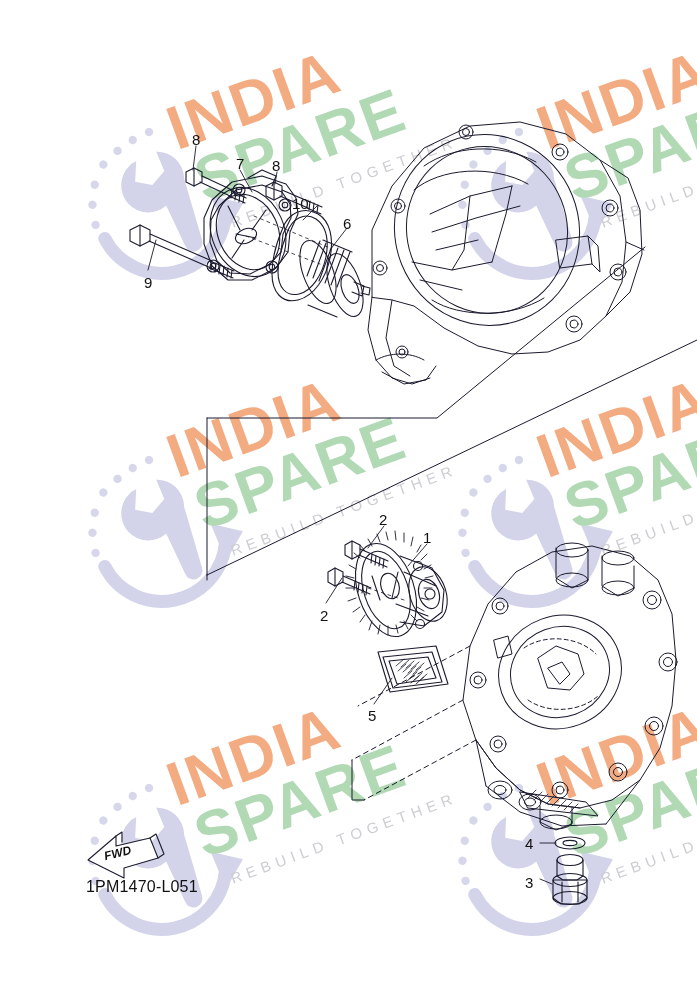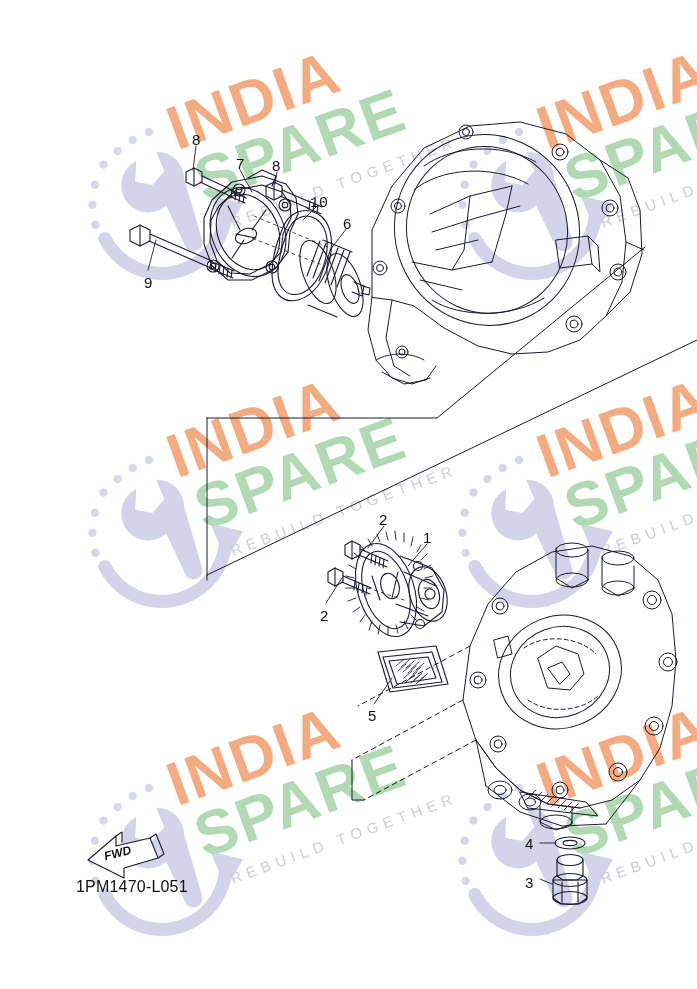--- a/index.html
+++ b/index.html
@@ -29,21 +29,21 @@
   .callout {
     position: absolute;
     font-family: "Liberation Sans", sans-serif;
     font-size: 15px;
     color: #111111;
     line-height: 1;
     white-space: nowrap;
   }
   .partcode {
     position: absolute;
-    left: 76px;
+    left: 86px;
     top: 878px;
     font-family: "Liberation Sans", sans-serif;
     font-size: 16px;
     letter-spacing: 0.2px;
     color: #111111;
     white-space: nowrap;
   }
   .fwd-text {
     position: absolute;
     left: 104px;
@@ -454,21 +454,21 @@
   </svg>
 
   <div class="layer" id="label-layer">
 
     <div class="callout" style="left:192px; top:132px;">8</div>
 
     <div class="callout" style="left:236px; top:156px;">7</div>
 
     <div class="callout" style="left:272px; top:158px;">8</div>
 
-    <div class="callout" style="left:310px; top:196px;font-family:Liberation Mono, monospace;">10</div>
+    <div class="callout" style="left:292px; top:196px;">10</div>
 
     <div class="callout" style="left:343px; top:216px;">6</div>
 
     <div class="callout" style="left:144px; top:275px;">9</div>
 
     <div class="callout" style="left:379px; top:512px;">2</div>
 
     <div class="callout" style="left:423px; top:530px;">1</div>
 
     <div class="callout" style="left:320px; top:608px;">2</div>

